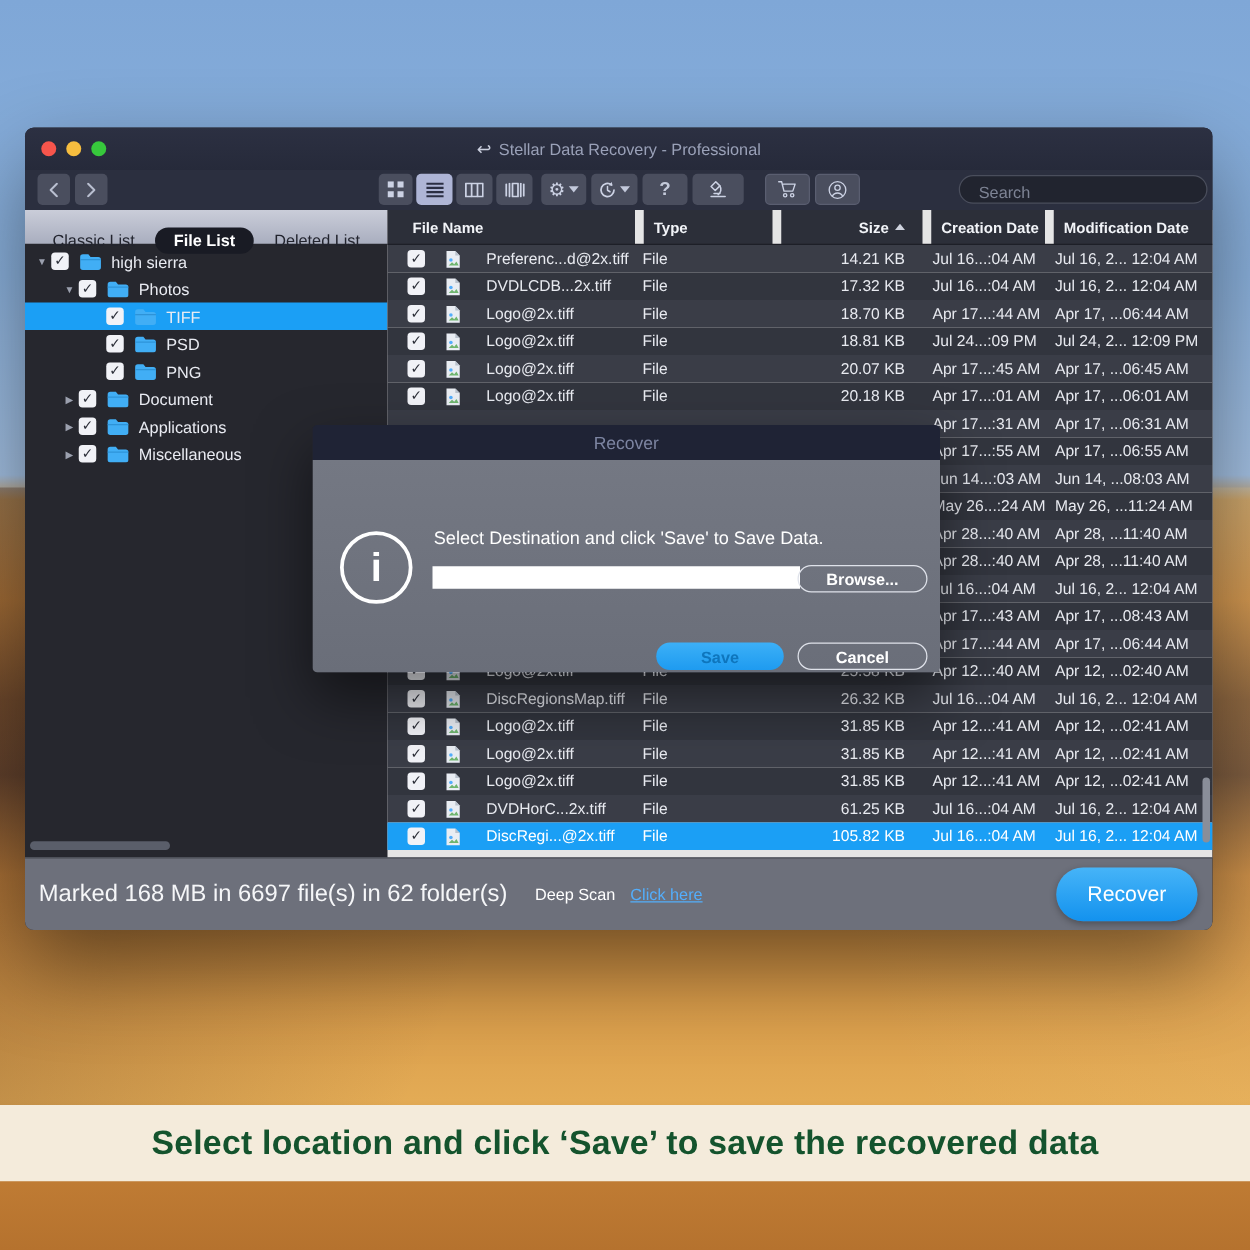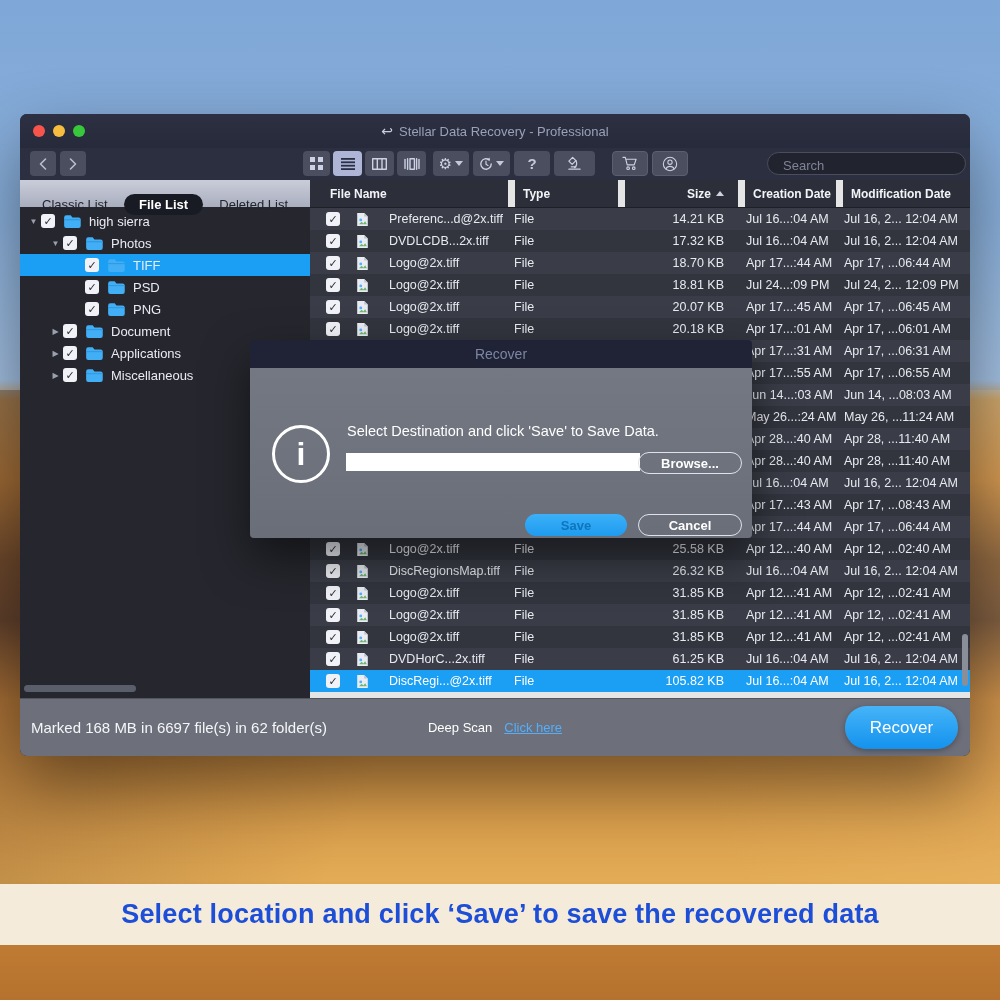--- a/index.html
+++ b/index.html
@@ -7,24 +7,24 @@
   .stage{position:relative;width:1000px;height:1000px;overflow:hidden;
     background:linear-gradient(180deg,#7fa7d7 0%,#8ab0db 22%,#a3c0e2 38%,#c39a62 40%,
       #c98a43 48%,#7e5634 56%,#6b4a33 62%,#c8873f 70%,#d99c4a 80%,#e3ab55 88%,#c07c34 94%,#b5722e 100%);}
   .stage::before{content:"";position:absolute;left:0;top:390px;width:100%;height:500px;
     background:linear-gradient(115deg,rgba(70,40,25,.35) 0%,rgba(70,40,25,0) 45%),
                linear-gradient(245deg,rgba(255,220,150,.18) 0%,rgba(255,220,150,0) 40%);pointer-events:none;}
 
   
   .caption-band{position:absolute;left:0;top:884px;width:1000px;height:61px;background:var(--caption_bg,#f4ebdb);
     display:flex;align-items:center;justify-content:center;}
-  .caption-band span{font-size:27px;font-weight:bold;color:#1d4ed8;letter-spacing:.2px;}
+  .caption-band span{font-size:27px;font-weight:bold;color:#14532d;letter-spacing:.2px;}
 
   
-  .window{position:absolute;left:20px;top:114px;width:950px;height:642px;border-radius:7px;overflow:hidden;
+  .window{position:absolute;left:20px;top:102px;width:950px;height:642px;border-radius:7px;overflow:hidden;
     box-shadow:0 30px 70px rgba(0,0,0,.45);background:#26272e;display:flex;flex-direction:column;}
   .titlebar{height:34px;background:linear-gradient(180deg,#2c3042,#262a3a);display:flex;align-items:center;position:relative;flex:0 0 auto;}
   .lights{display:flex;gap:8px;margin-left:13px;}
   .light{width:12px;height:12px;border-radius:50%;}
   .light.red{background:var(--traffic_red,#f7554c);}
   .light.yellow{background:var(--traffic_yellow,#f6bd3f);}
   .light.green{background:var(--traffic_green,#37c83c);}
   .title-center{position:absolute;left:0;right:0;text-align:center;color:#9aa1b8;font-size:13px;}
   .title-center .backglyph{color:#c9cedd;font-size:14px;margin-right:6px;}
 
@@ -76,21 +76,21 @@
   .row.selected{background:var(--accent_blue,#1b9ff5);color:#fff;}
   .row .c-cb{display:flex;justify-content:center;}
   .row .c-name{display:flex;align-items:center;gap:20px;overflow:hidden;white-space:nowrap;}
   .row .c-type{padding-left:6px;}
   .row .c-size{text-align:right;padding-right:14px;}
   .row .c-date{padding-left:8px;white-space:nowrap;overflow:hidden;}
   .vscroll{position:absolute;right:2px;bottom:12px;width:6px;height:52px;border-radius:3px;background:#8a8e99;}
 
   
   .bottombar{height:57px;background:#6d707b;flex:0 0 auto;display:flex;align-items:center;position:relative;border-top:1px solid #53565f;}
-  .marked{color:#f5f6f8;font-size:15px;margin-left:11px;text-align:right;}
+  .marked{color:#f5f6f8;font-size:19px;margin-left:11px;text-align:right;}
   .deepscan{position:absolute;left:0;right:0;text-align:center;font-size:13px;color:#fff;}
   .deepscan a{color:var(--link_blue,#53aefc);text-decoration:underline;margin-left:12px;}
   .recover-btn{position:absolute;right:12px;top:7px;width:113px;height:43px;border-radius:22px;border:none;
     background:linear-gradient(180deg,#46b4f8,#1392ee);color:#fff;font-size:17px;font-family:inherit;box-shadow:0 2px 6px rgba(0,0,0,.3);}
 
   
   .dialog{position:absolute;left:250px;top:340px;width:502px;height:198px;box-shadow:0 20px 45px rgba(0,0,0,.5);border-radius:4px;overflow:hidden;}
   .dialog-header{height:28px;background:#1f2335;display:flex;align-items:center;justify-content:center;color:#7d85a2;font-size:14px;}
   .dialog-body{height:170px;background:linear-gradient(180deg,#747883,#6a6e79);position:relative;}
   .info-circle{position:absolute;left:22px;top:57px;width:52px;height:52px;border:3px solid #fff;border-radius:50%;color:#fff;display:flex;align-items:center;justify-content:center;font-size:32px;font-weight:bold;}

